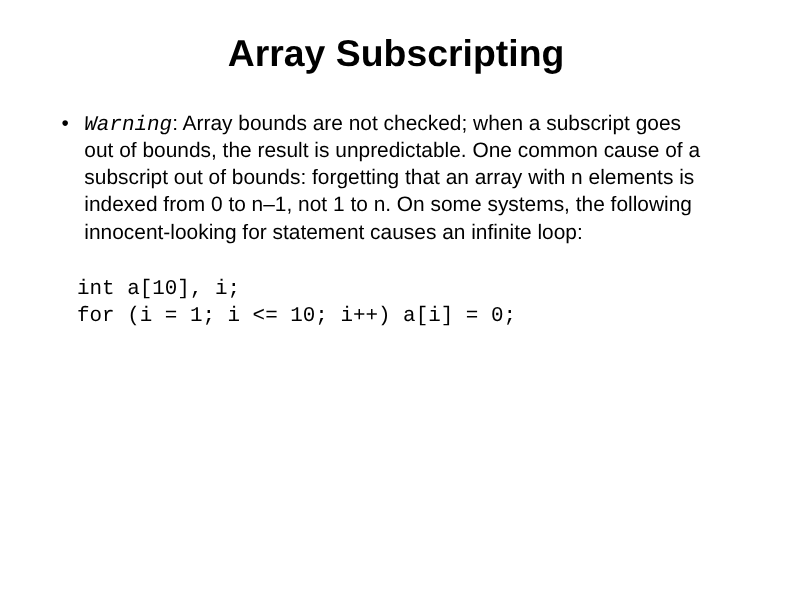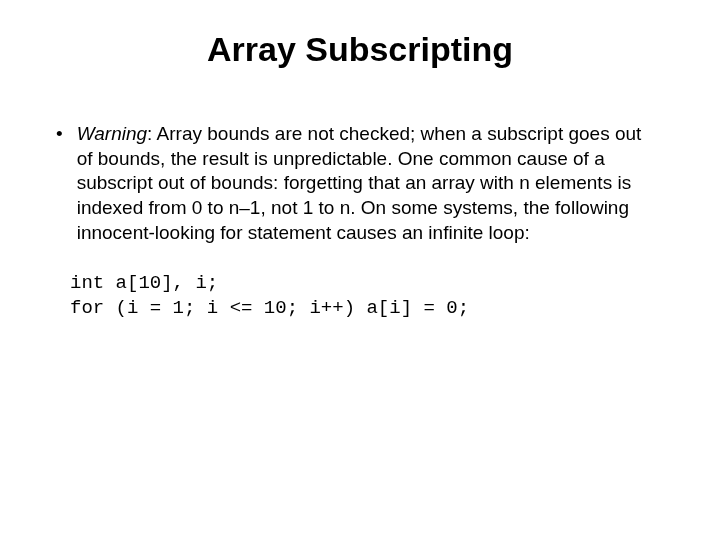--- a/index.html
+++ b/index.html
@@ -8,35 +8,36 @@
       height: 540px;
       background: #ffffff;
       font-family: Arial, Helvetica, sans-serif;
       color: #000000;
       padding: 30px 50px;
     }
     .title {
       font-size: 34px;
       font-weight: bold;
       text-align: center;
-      margin-bottom: 53px;
+      margin-bottom: 32px;
     }
     .bullet-block {
       display: flex;
       font-size: 19px;
       line-height: 1.3;
       margin-left: 6px;
       padding-right: 20px;
     }
     .bullet-marker {
       margin-right: 14px;
       flex: 0 0 auto;
     }
     .bullet-text .italic {
       font-style: italic;
+      font-family: Liberation Mono, monospace;
     }
     .code-block {
       font-family: "Courier New", Courier, monospace;
       font-size: 19px;
       line-height: 1.3;
       white-space: pre;
       margin-top: 26px;
       margin-left: 20px;
     }
   </style>

